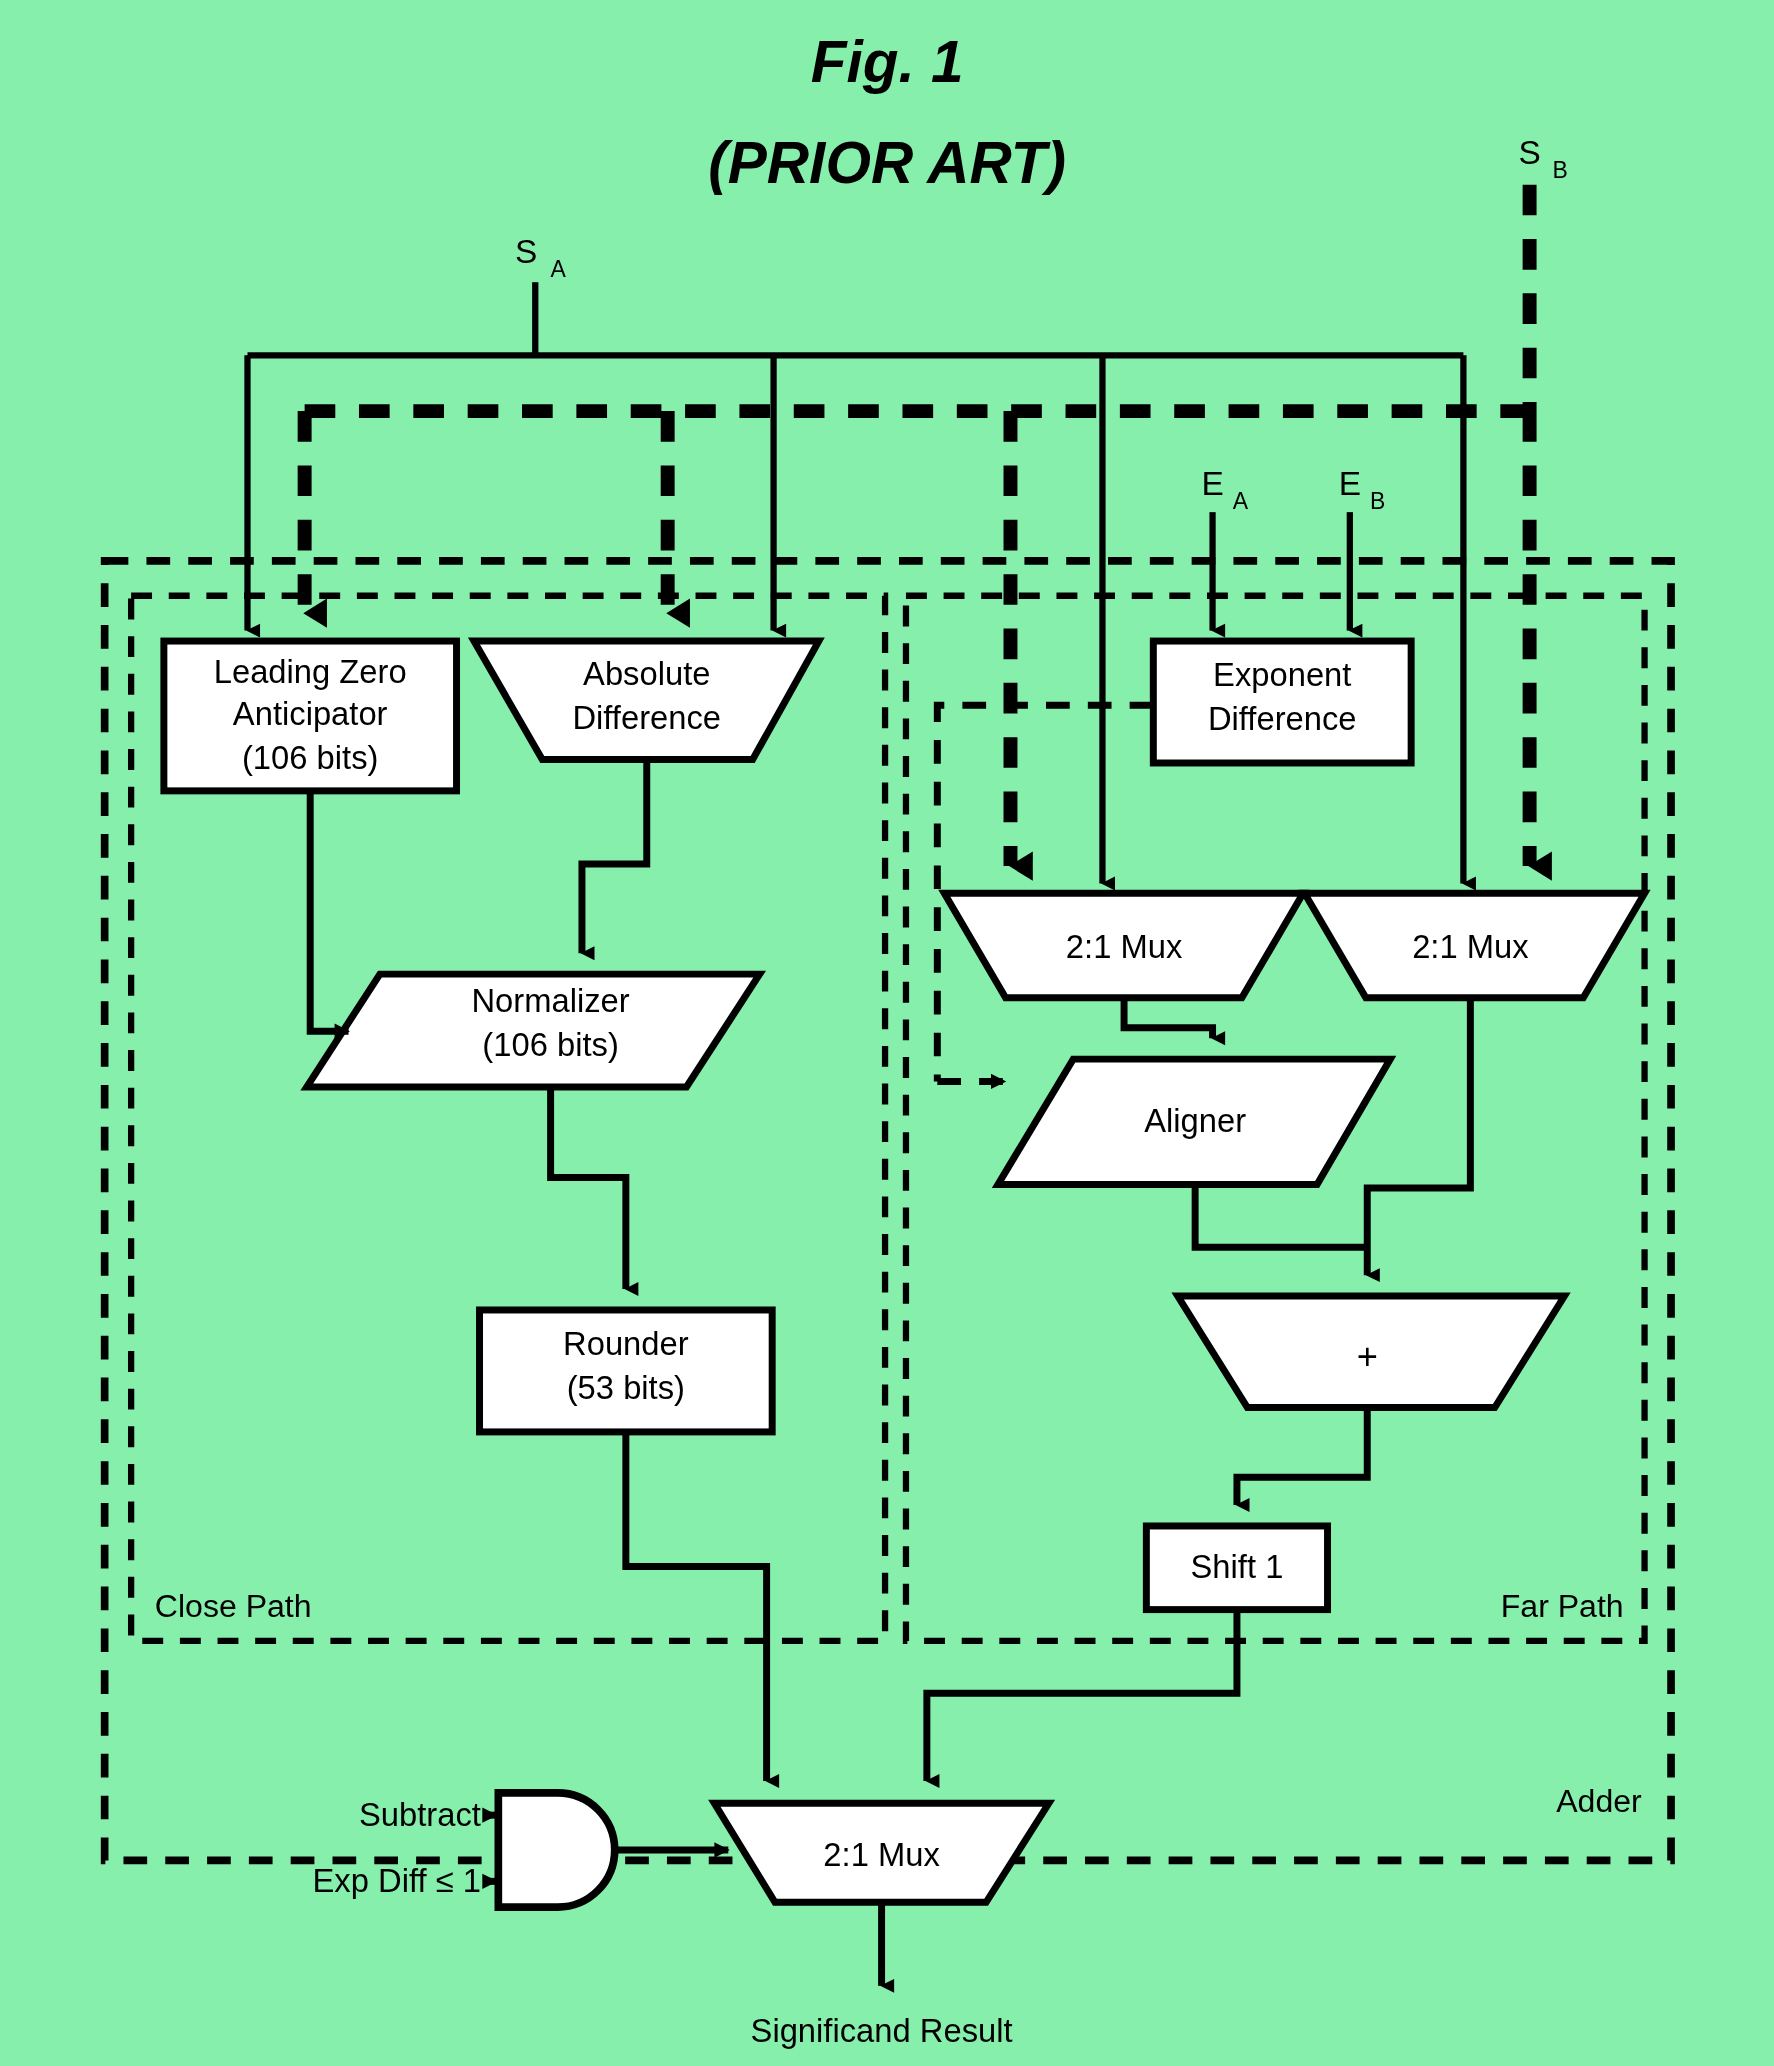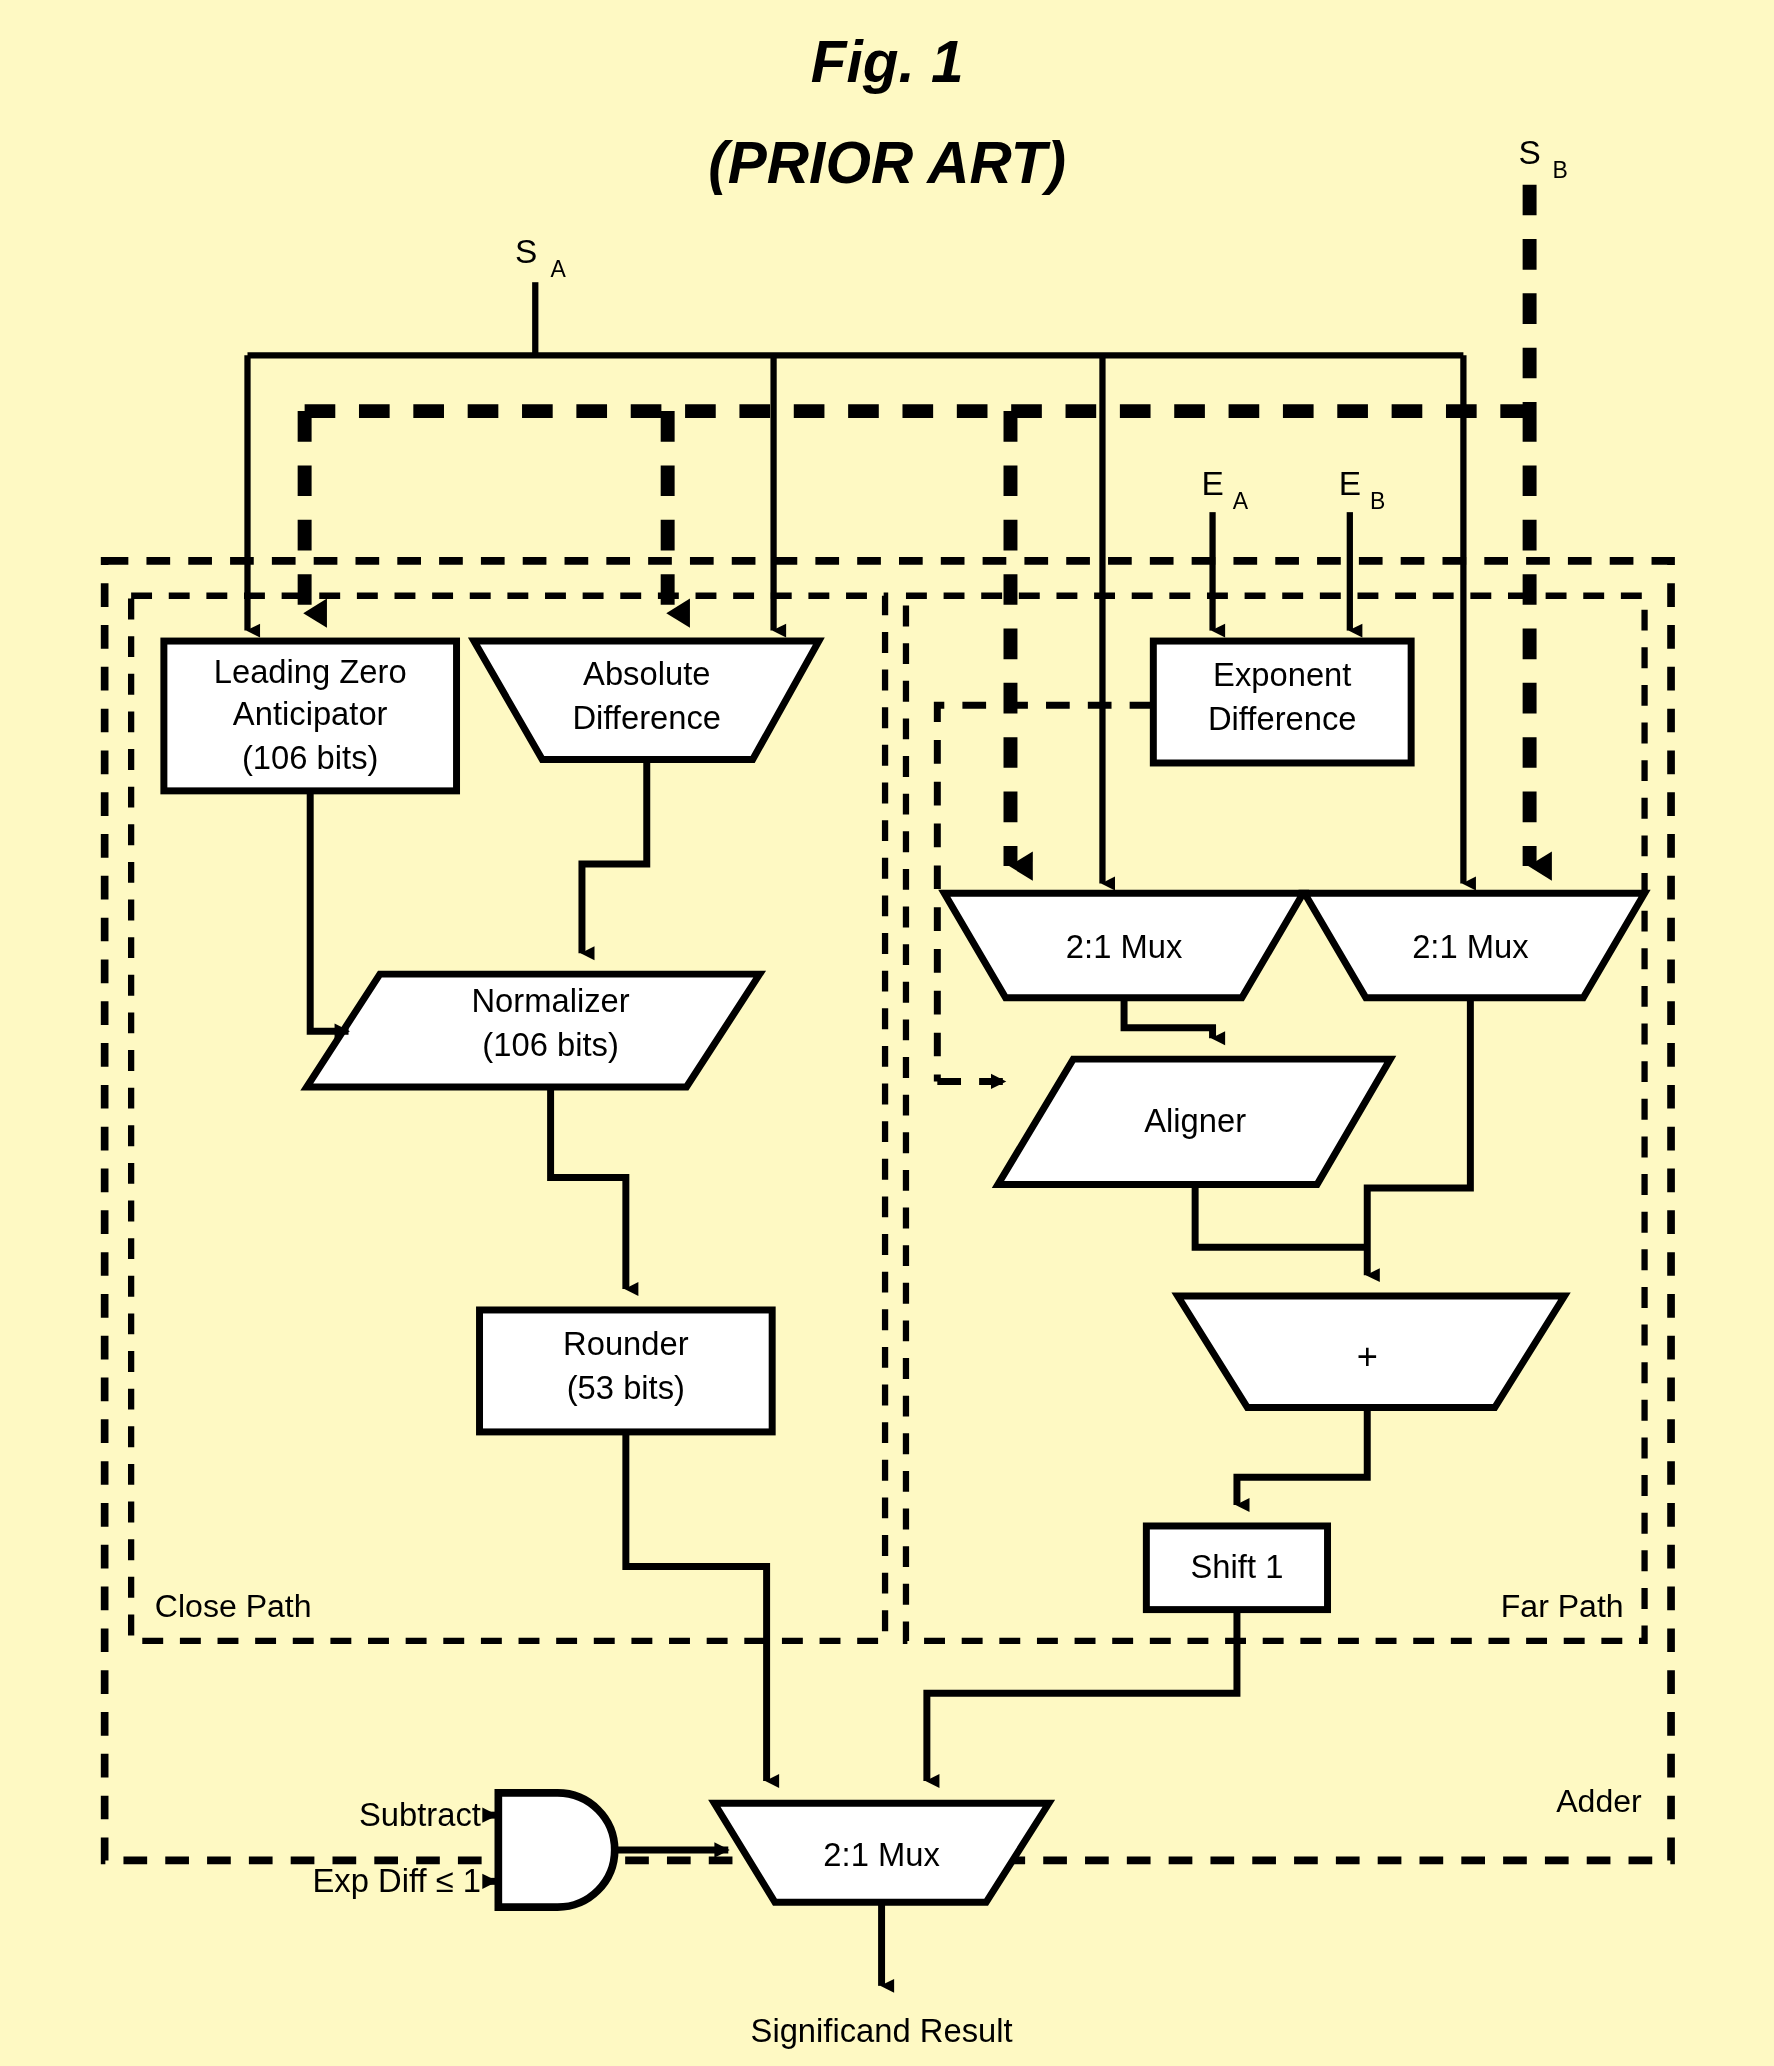--- a/index.html
+++ b/index.html
@@ -1,17 +1,17 @@
 <!DOCTYPE html>
 <html style="font-size:11px"><head>
 <meta charset="utf-8">
 <style>
   html,body{margin:0;padding:0;background:#ffffff;}
   body{width:1775px;height:2066px;overflow:hidden;font-family:"Liberation Sans",sans-serif;}
-  #stage{position:relative;width:1775px;height:2066px;background:#fef9c3;}
+  #stage{position:relative;width:1775px;height:2066px;background:#86efac;}
   svg{position:absolute;top:0;left:0;width:1775px;height:2066px;}
   .ttl{font-family:"Liberation Sans",sans-serif;font-weight:bold;font-style:italic;font-size:84px;fill:#000;}
   .blk{font-family:"Liberation Sans",sans-serif;font-size:47px;fill:#000;}
   .sig{font-family:"Liberation Sans",sans-serif;font-size:48px;fill:#000;}
   .sub{font-family:"Liberation Sans",sans-serif;font-size:33px;fill:#000;}
   .reg{font-family:"Liberation Sans",sans-serif;font-size:46px;fill:#000;}
   .plus{font-family:"Liberation Sans",sans-serif;font-size:52px;fill:#000;}
 </style>
 </head>
 <body>

